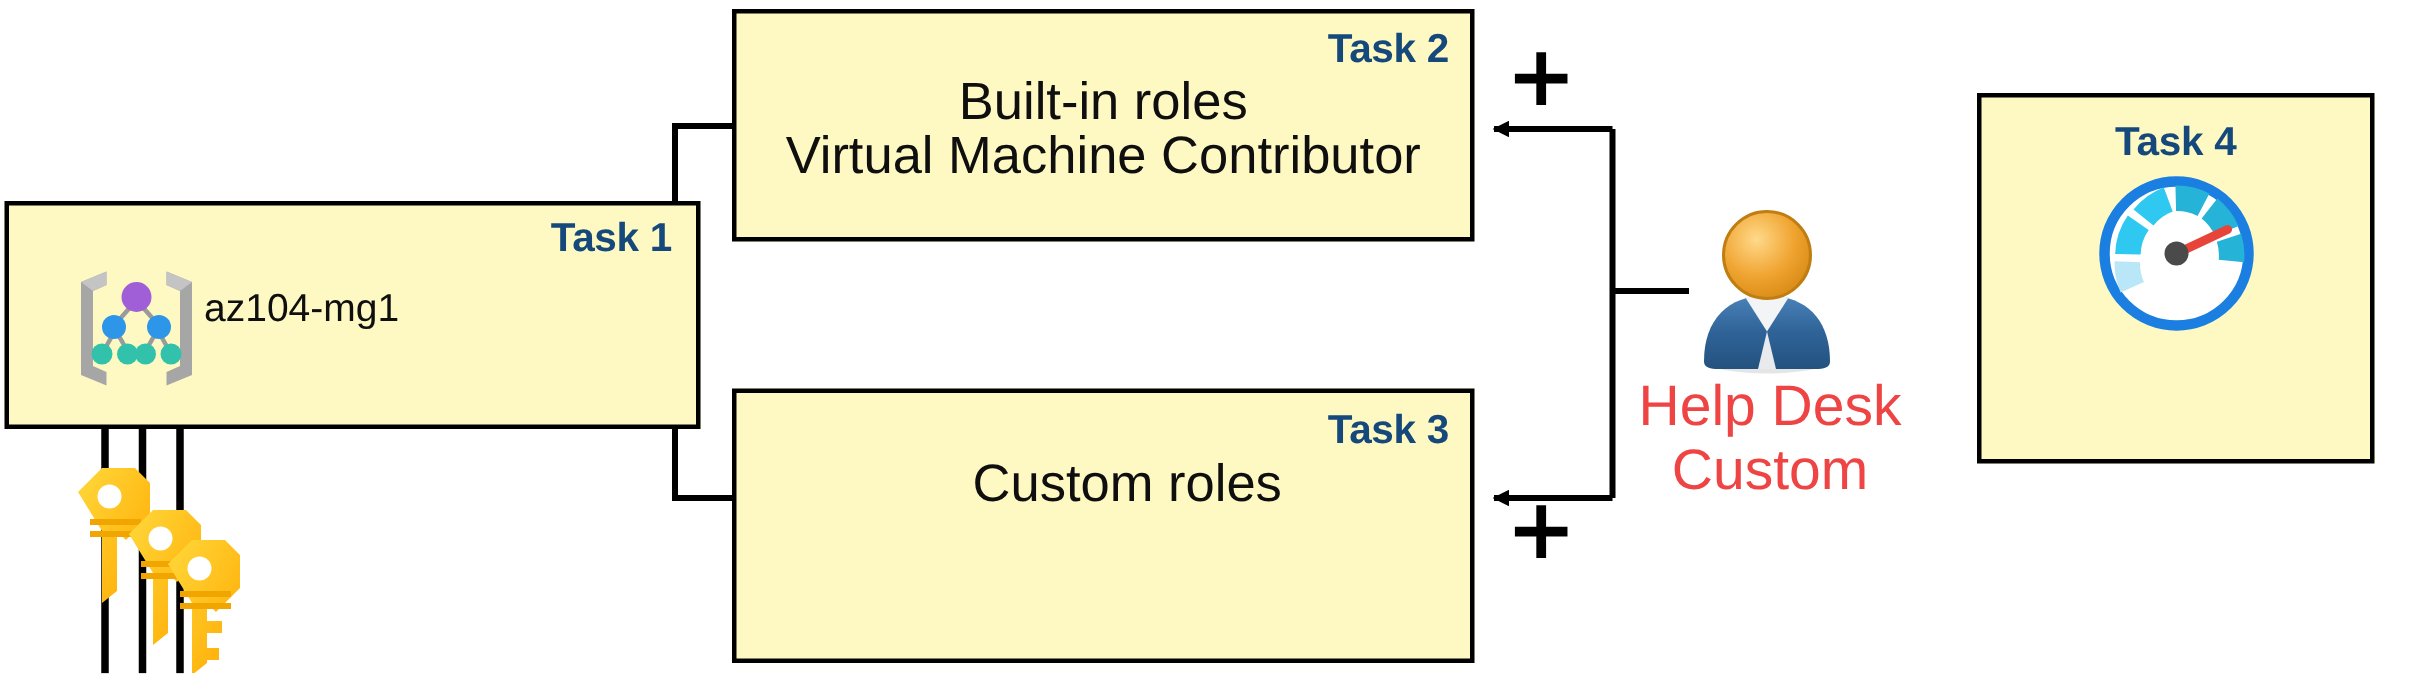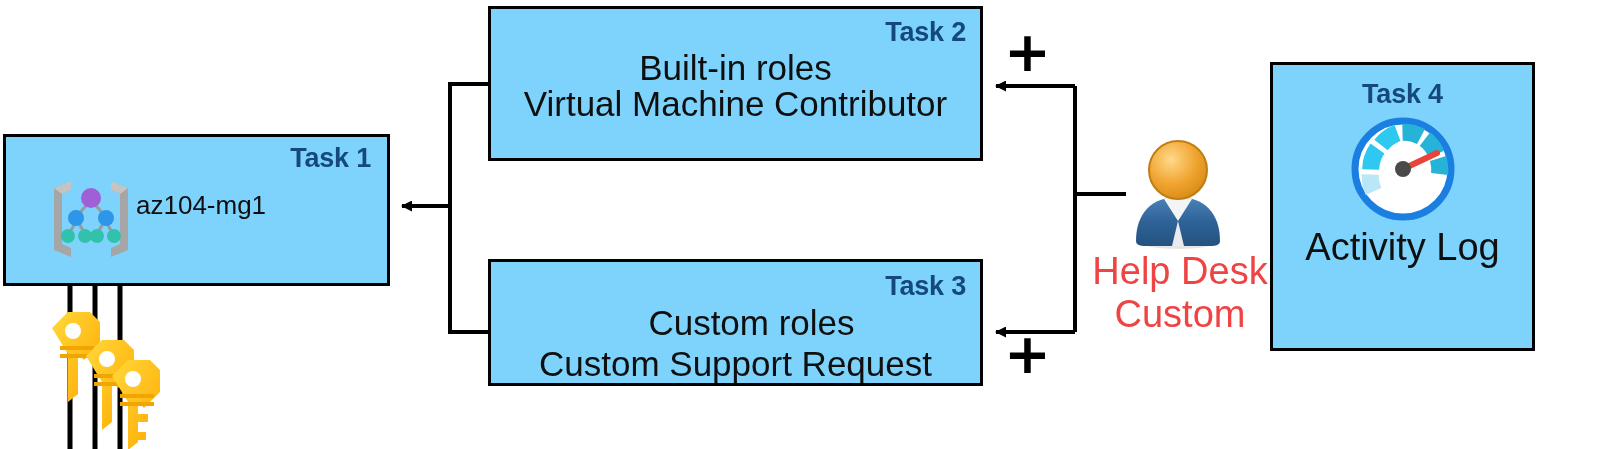--- a/index.html
+++ b/index.html
@@ -11,21 +11,21 @@
     position:relative;
     width:1606px;
     height:449px;
     background:#ffffff;
     overflow:hidden;
   }
 
   
   .box{
     position:absolute;
-    background:#7dd3fc;
+    background:#fef9c3;
     border:3px solid #000000;
     box-sizing:border-box;
   }
   .task-tag{
     position:absolute;
     color:#15497B;
     font-weight:bold;
     font-size:27px;
     letter-spacing:-0.2px;
     white-space:nowrap;
@@ -33,39 +33,39 @@
   .box-text{
     position:absolute;
     color:#0f0f0f;
     font-size:35px;
     line-height:1.18;
     white-space:nowrap;
     text-align:center;
   }
 
   
-  #box-task1{ left:3px; top:134px; width:387px; height:152px; }
+  #box-task1{ left:3px; top:134px; width:464px; height:152px; }
   #task1-tag{ right:16px; top:6px; }
   #task1-label{ left:130px; top:53px; font-size:26px; }
   #mg-icon{ position:absolute; left:47px; top:176px; width:88px; height:86px; }
 
   
   #box-task2{ left:488px; top:6px; width:495px; height:155px; }
   #task2-tag{ right:14px; top:8px; }
   #task2-l1{ left:0; right:0; top:38px; }
   #task2-l2{ left:0; right:0; top:62px;margin-top:12px; }
 
   
-  #box-task3{ left:488px; top:259px; width:495px; height:127px; }
+  #box-task3{ left:488px; top:259px; width:495px; height:183px; }
   #task3-tag{ right:14px; top:9px; }
   #task3-l1{ left:0; right:0; top:40px;margin-left:32px; }
   #task3-l2{ left:0; right:0; top:81px; }
 
   
-  #box-task4{ left:1270px; top:62px; width:265px; height:289px; }
+  #box-task4{ left:1318px; top:62px; width:265px; height:247px; }
   #task4-tag{ left:0; right:0; top:14px; text-align:center; }
   #gauge-icon{ position:absolute; left:50%; top:52px; transform:translateX(-50%); width:104px; height:104px; }
   #task4-label{ left:0; right:0; top:160px; font-size:38px; }
 
   
   #user-icon{ position:absolute; left:1126px; top:137px; width:104px; height:113px; }
   #user-label{
     position:absolute; left:1070px; top:250px; width:220px;
     text-align:center; font-size:38px; line-height:1.12; color:#ef4444;
   }
@@ -187,21 +187,20 @@
 
   <div class="box" id="box-task2">
     <div class="task-tag" id="task2-tag">Task 2</div>
     <div class="box-text" id="task2-l1">Built-in roles</div>
     <div class="box-text" id="task2-l2">Virtual Machine Contributor</div>
   </div>
 
   <div class="box" id="box-task3">
     <div class="task-tag" id="task3-tag">Task 3</div>
     <div class="box-text" id="task3-l1">Custom roles</div>
-    <div class="box-text" id="task3-l2">Custom Support Request</div>
   </div>
 
   <div class="plus" id="plus-top">+</div>
   <div class="plus" id="plus-bottom">+</div>
 
   <svg id="user-icon" viewBox="0 0 104 113" xmlns="http://www.w3.org/2000/svg">
     <defs>
       <radialGradient id="headg" cx="0.38" cy="0.32" r="0.78">
         <stop offset="0" stop-color="#ffd98a"></stop>
         <stop offset="0.55" stop-color="#f0a431"></stop>
@@ -238,16 +237,15 @@
         <path d="M30.0,28.0 A38,38 0 0 1 46.5,16.0" stroke="#2ec8f0"></path>
         <path d="M51.5,15.2 A38,38 0 0 1 70.0,19.5" stroke="#25b3d8"></path>
         <path d="M74.0,22.0 A38,38 0 0 1 85.5,37.0" stroke="#25b3d8"></path>
         <path d="M87.0,41.5 A38,38 0 0 1 88.6,57.0" stroke="#25b3d8"></path>
       </g>
 
       <path d="M52,52 L86,36" stroke="#e8443a" stroke-width="6" stroke-linecap="round"></path>
       <circle cx="52" cy="52" r="8" fill="#4a4a4a"></circle>
     </svg>
 
-    <div class="box-text" id="task4-label">Activity Log</div>
   </div>
 
 </div>
 
 </body></html>

